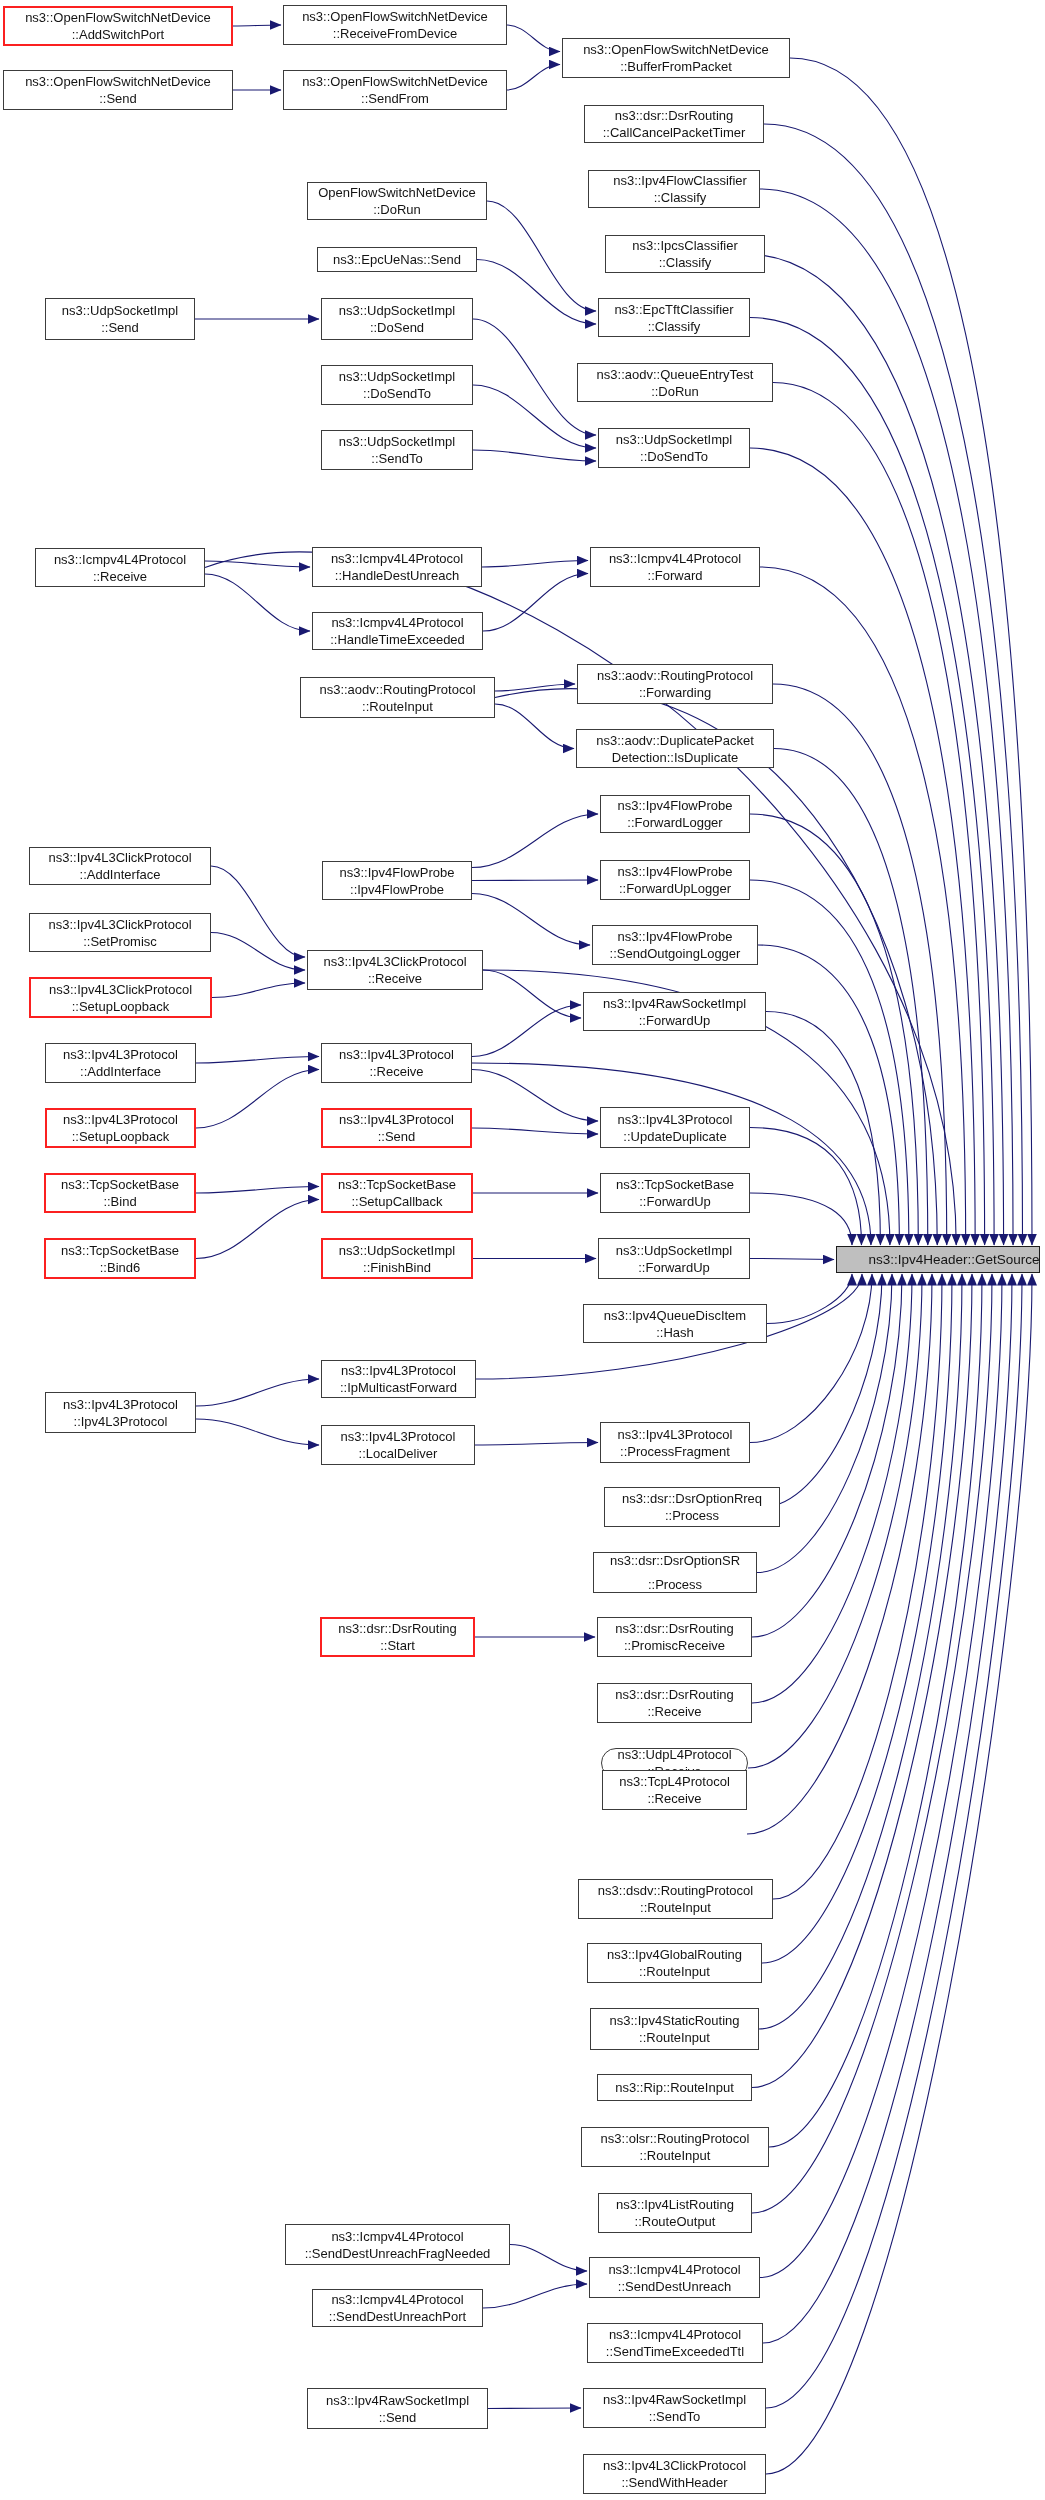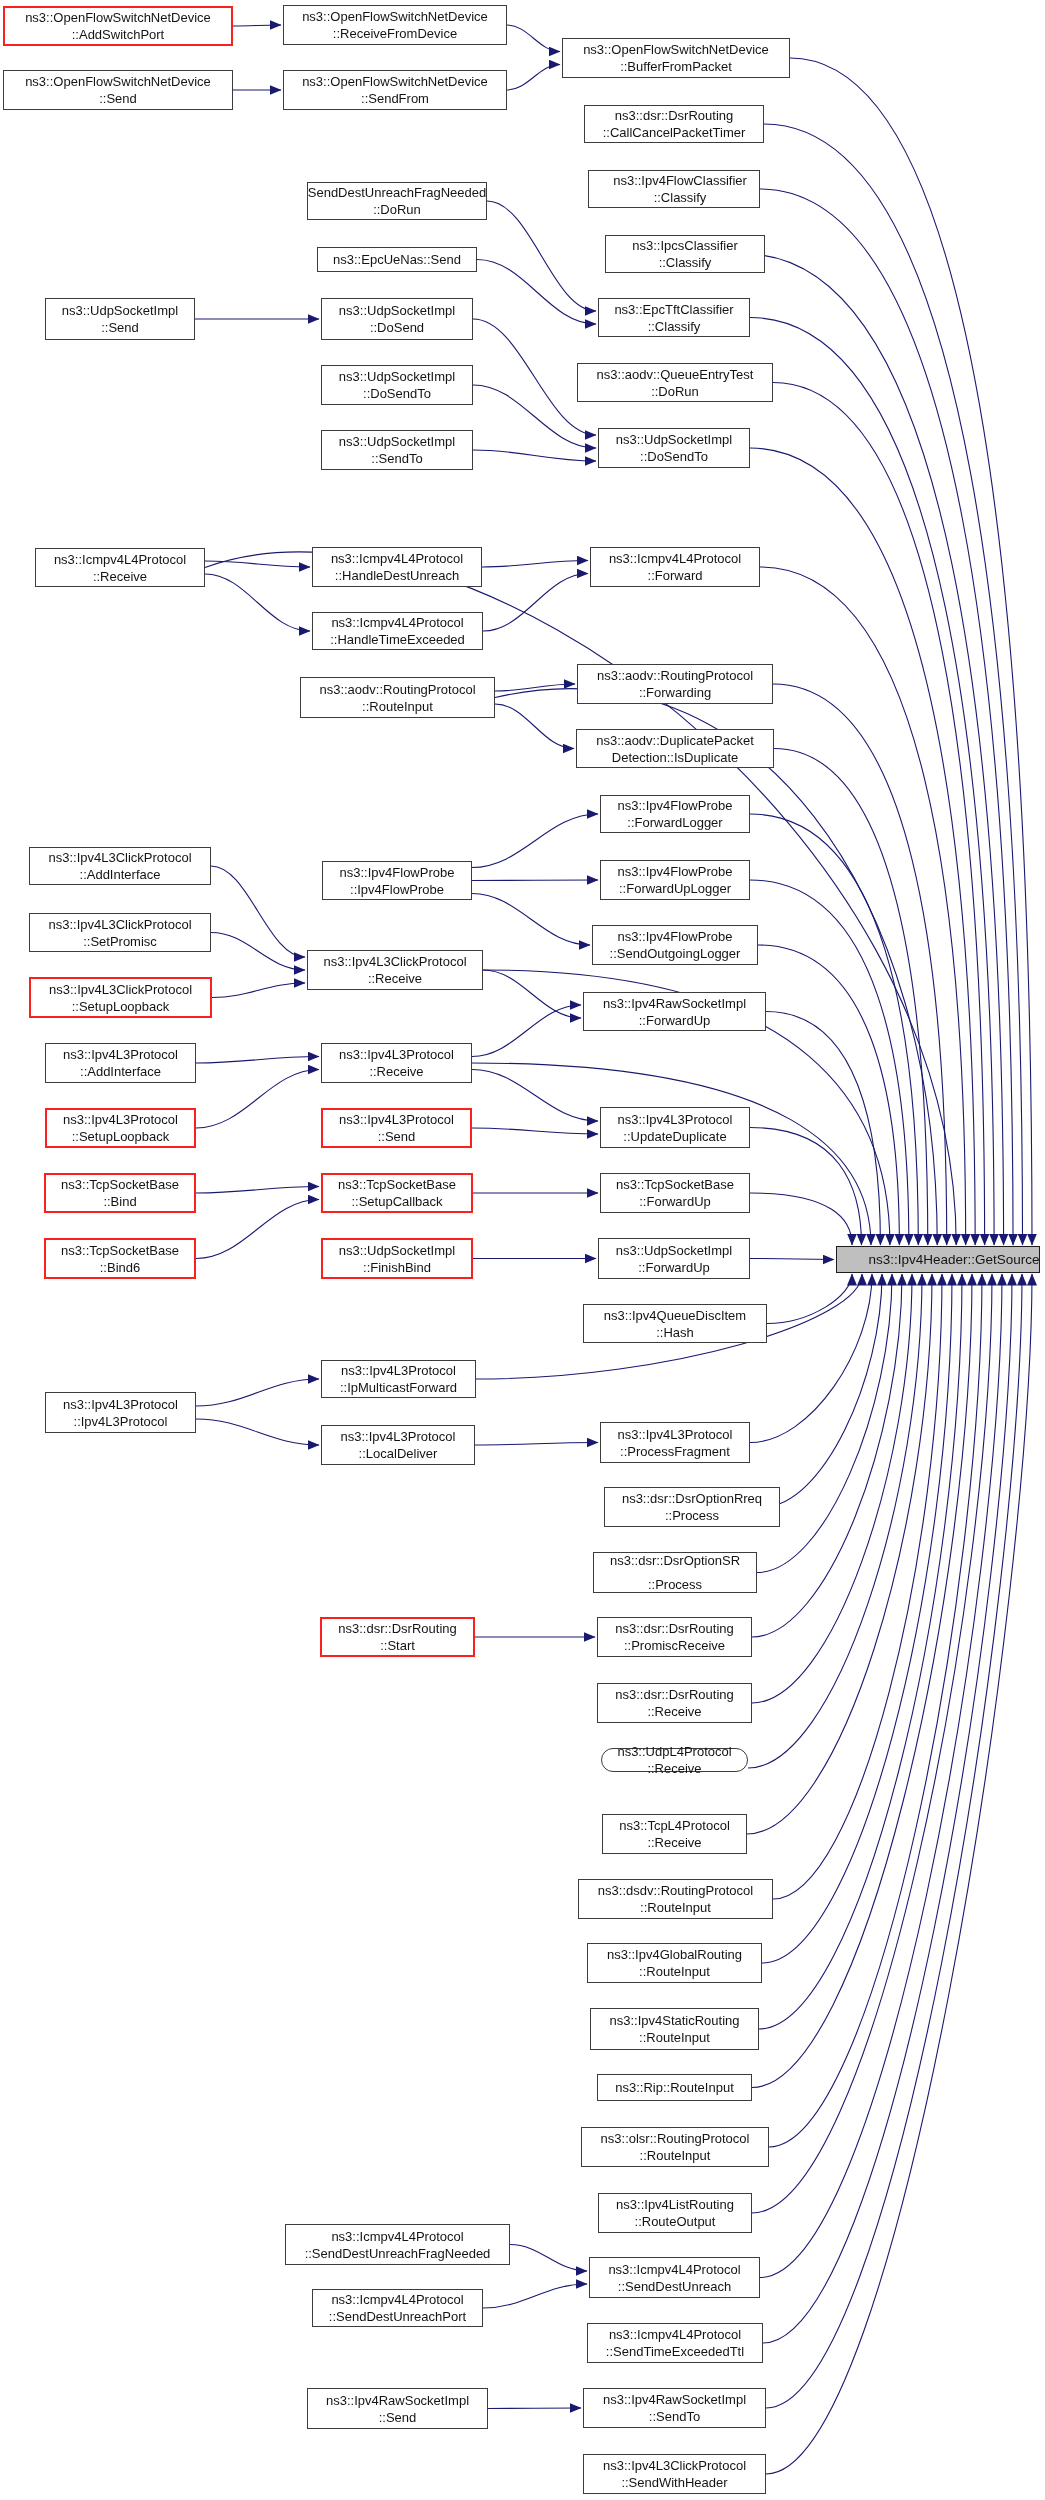--- a/index.html
+++ b/index.html
@@ -140,21 +140,21 @@
     </div>
     <div class="gnode" style="left: 605px; top: 235px; width: 160px; height: 38px; color: rgb(20, 20, 20); border-color: rgb(60, 60, 60);">
       <span>ns3::IpcsClassifier</span>
       <span>::Classify</span>
     </div>
     <div class="gnode" style="left: 598px; top: 298px; width: 152px; height: 39px; color: rgb(20, 20, 20); border-color: rgb(60, 60, 60);">
       <span>ns3::EpcTftClassifier</span>
       <span>::Classify</span>
     </div>
     <div class="gnode" style="left: 307px; top: 182px; width: 180px; height: 38px; color: rgb(20, 20, 20); border-color: rgb(60, 60, 60);">
-      <span>SendDestUnreachFragNeeded</span>
+      <span>OpenFlowSwitchNetDevice</span>
       <span>::DoRun</span>
     </div>
     <div class="gnode" style="left: 317px; top: 247px; width: 160px; height: 25px; color: rgb(20, 20, 20); border-color: rgb(60, 60, 60);">
       <span>ns3::EpcUeNas::Send</span>
     </div>
     <div class="gnode" style="left: 45px; top: 298px; width: 150px; height: 42px; color: rgb(20, 20, 20); border-color: rgb(60, 60, 60);">
       <span>ns3::UdpSocketImpl</span>
       <span>::Send</span>
     </div>
     <div class="gnode" style="left: 321px; top: 298px; width: 152px; height: 42px; color: rgb(20, 20, 20); border-color: rgb(60, 60, 60);">
@@ -318,25 +318,25 @@
       <span>::Start</span>
     </div>
     <div class="gnode" style="left: 597px; top: 1617px; width: 155px; height: 40px; color: rgb(20, 20, 20); border-color: rgb(60, 60, 60);">
       <span>ns3::dsr::DsrRouting</span>
       <span>::PromiscReceive</span>
     </div>
     <div class="gnode" style="left: 597px; top: 1683px; width: 155px; height: 40px; color: rgb(20, 20, 20); border-color: rgb(60, 60, 60);">
       <span>ns3::dsr::DsrRouting</span>
       <span>::Receive</span>
     </div>
-    <div class="gnode" style="left: 601px; top: 1748px; width: 147px; height: 24px; color: rgb(20, 20, 20); border-color: rgb(60, 60, 60); border-radius: 15px;">
+    <div class="gnode" style="left: 601px; top: 1748px; width: 147px; height: 30px; color: rgb(20, 20, 20); border-color: rgb(60, 60, 60); border-radius: 15px;">
       <span>ns3::UdpL4Protocol</span>
       <span>::Receive</span>
     </div>
-    <div class="gnode" style="left: 602px; top: 1814px; width: 145px; height: 40px; color: rgb(20, 20, 20); border-color: rgb(60, 60, 60);">
+    <div class="gnode" style="left: 602px; top: 1770px; width: 145px; height: 40px; color: rgb(20, 20, 20); border-color: rgb(60, 60, 60);">
       <span>ns3::TcpL4Protocol</span>
       <span>::Receive</span>
     </div>
     <div class="gnode" style="left: 578px; top: 1879px; width: 195px; height: 40px; color: rgb(20, 20, 20); border-color: rgb(60, 60, 60);">
       <span>ns3::dsdv::RoutingProtocol</span>
       <span>::RouteInput</span>
     </div>
     <div class="gnode" style="left: 587px; top: 1943px; width: 175px; height: 40px; color: rgb(20, 20, 20); border-color: rgb(60, 60, 60);">
       <span>ns3::Ipv4GlobalRouting</span>
       <span>::RouteInput</span>

